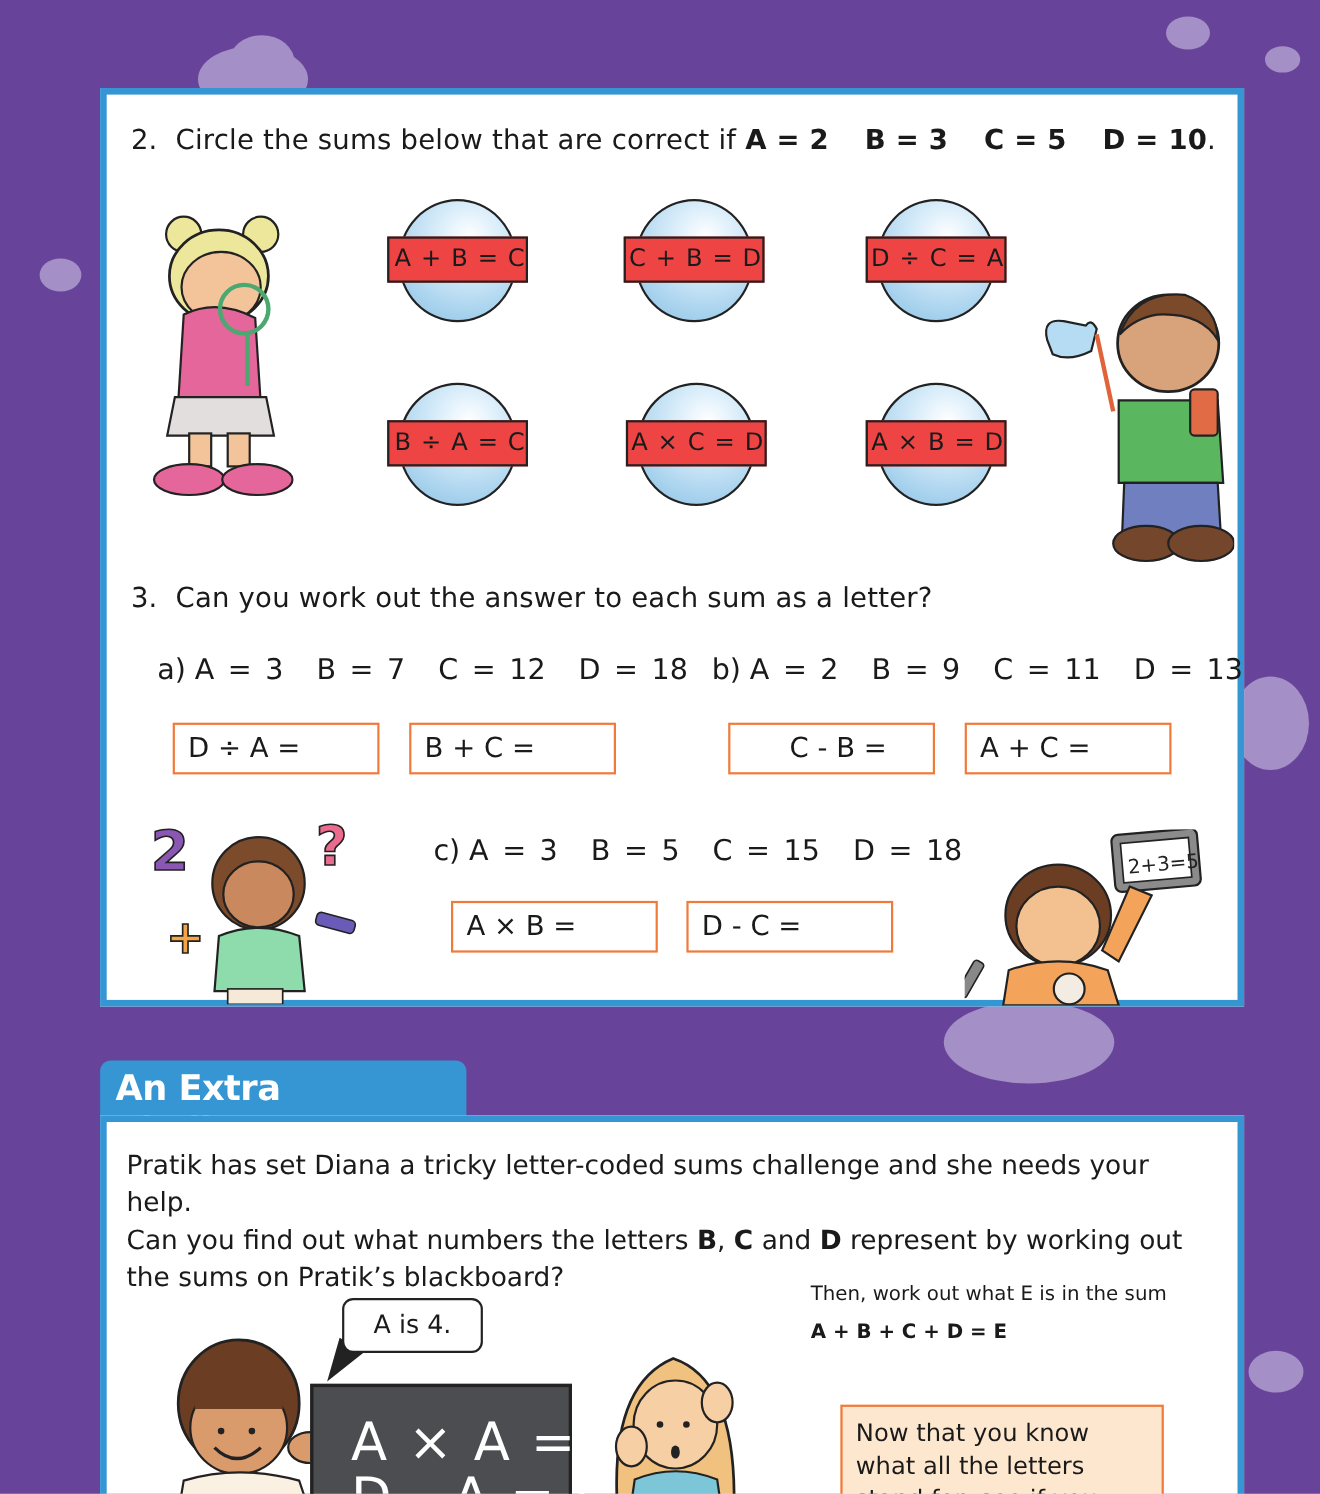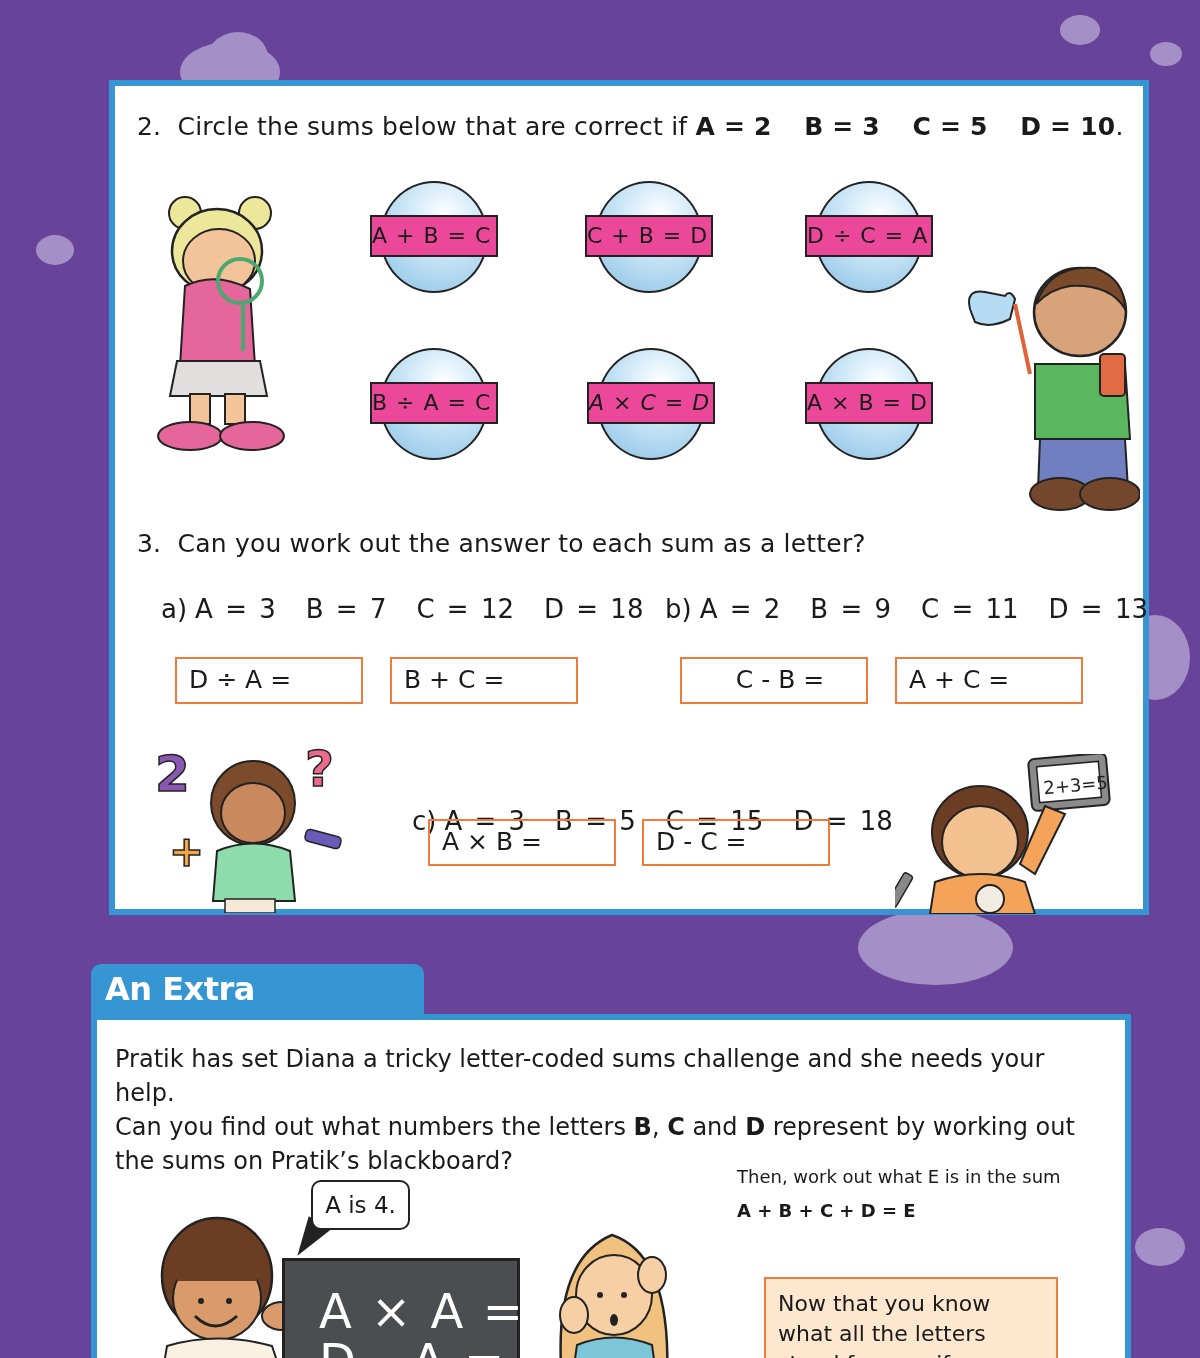--- a/index.html
+++ b/index.html
@@ -3,43 +3,43 @@
 <meta charset="utf-8">
 <style>
   * { box-sizing: border-box; margin: 0; padding: 0; }
   html, body { width: 1200px; height: 1358px; overflow: hidden; }
   body { background: #67449a; position: relative; font-family: "DejaVu Sans", sans-serif; color: #1a1a1a; }
 
   .cloud { position: absolute; background: #a48fc6; border-radius: 50%; }
   .cloud::before, .cloud::after { content: ""; position: absolute; background: #a48fc6; border-radius: 50%; }
 
   .panel { position: absolute; background: #fff; border: 6px solid #3596d3; }
-  #panel1 { left: 109px; top: 80px; width: 1040px; height: 835px; }
+  #panel1 { left: 91px; top: 80px; width: 1040px; height: 835px; }
   #panel2 { left: 91px; top: 1014px; width: 1040px; height: 360px; }
 
   .qtext { position: absolute; font-size: 25px; letter-spacing: 0.2px; white-space: nowrap; }
   .qtext b { font-weight: bold; }
 
   .bubble-item { position: absolute; width: 130px; height: 116px; }
   .bubble-circle { position: absolute; left: 10px; top: 0; width: 108px; height: 112px; border-radius: 50%; border: 2px solid #222;
     background: radial-gradient(circle at 60% 30%, #ffffff 0%, #dff0fb 25%, #a9d3ee 70%, #8cc0e2 100%); }
-  .bubble-label { position: absolute; left: 0; top: 34px; width: 128px; height: 42px; border: 2px solid #222; background: #ec4899;
-    font-size: 22px; text-align: left; line-height: 38px; letter-spacing: 1px; }
+  .bubble-label { position: absolute; left: 0; top: 34px; width: 128px; height: 42px; border: 2px solid #222; background: #ef4444;
+    font-size: 22px; text-align: right; line-height: 38px; letter-spacing: 1px; }
 
   .vals { position: absolute; font-size: 26px; white-space: nowrap; word-spacing: 4px; }
   .vals span { margin-right: 30px; }
   .ansbox { position: absolute; width: 188px; height: 47px; border: 2px solid #f07a3a; font-size: 25px; line-height: 42px; padding-left: 12px; }
 
   .tab { position: absolute; left: 91px; top: 964px; width: 333px; height: 56px; background: #3596d3; border-radius: 10px 10px 0 0; }
   .tab-label { position: absolute; left: 14px; top: 6px; color: #fff; font-family: "DejaVu Sans", sans-serif; font-weight: bold; font-size: 32px; letter-spacing: -0.5px; }
 
   .para { position: absolute; left: 18px; top: 22px; width: 990px; font-size: 24px; line-height: 34px; }
   .then { position: absolute; left: 640px; top: 140px; width: 340px; font-size: 18px; line-height: 34px; }
 
-  .speech { position: absolute; left: 214px; top: 160px; width: 99px; height: 50px; background: #fff; border: 2px solid #222; border-radius: 10px;
+  .speech { position: absolute; left: 214px; top: 160px; width: 128px; height: 50px; background: #fff; border: 2px solid #222; border-radius: 10px;
     font-size: 23px; text-align: center; line-height: 46px; }
   .speech-tail { position: absolute; left: 200px; top: 200px; width: 0; height: 0; border-left: 10px solid transparent; border-right: 16px solid transparent; border-top: 40px solid #222; transform: rotate(30deg); }
 
   .blackboard { position: absolute; left: 185px; top: 238px; width: 238px; height: 140px; background: #4b4d50; border: 3px solid #222; }
   .bb-line { position: absolute; left: 34px; color: #fff; font-size: 48px; letter-spacing: 2px; white-space: nowrap; }
 
   .note { position: absolute; left: 667px; top: 257px; width: 294px; height: 120px; background: #fde7cf; border: 2px solid #f07a3a; padding: 10px 12px; font-size: 22px; line-height: 30px; }
 
   .fig { position: absolute; }
 </style>
@@ -91,21 +91,21 @@
       <div class="bubble-label">C + B = D</div>
     </div>
   <div class="bubble-item" style="left:690px;top:95px;">
       <div class="bubble-circle"></div>
       <div class="bubble-label">D ÷ C = A</div>
     </div>
   <div class="bubble-item" style="left:255px;top:262px;">
       <div class="bubble-circle"></div>
       <div class="bubble-label">B ÷ A = C</div>
     </div>
-  <div class="bubble-item" style="left:472px;top:262px;font-style:italic;">
+  <div class="bubble-item" style="left:472px;top:262px;">
       <div class="bubble-circle"></div>
       <div class="bubble-label">A × C = D</div>
     </div>
   <div class="bubble-item" style="left:690px;top:262px;">
       <div class="bubble-circle"></div>
       <div class="bubble-label">A × B = D</div>
     </div>
 
   <div class="fig" style="left:845px;top:168px;width:180px;height:260px;">
     <svg width="180" height="260" viewBox="0 0 180 260">
@@ -144,21 +144,21 @@
       <text x="150" y="45" font-family="DejaVu Sans, sans-serif" font-weight="bold" font-size="50" fill="#ea6b8e" stroke="#222" stroke-width="1.5">?</text>
       <text x="14" y="125" font-family="DejaVu Sans, sans-serif" font-weight="bold" font-size="42" fill="#f4a548" stroke="#222" stroke-width="1.5">+</text>
       <rect x="150" y="92" width="36" height="12" rx="4" fill="#6a5bb8" stroke="#222" stroke-width="1.5" transform="rotate(15 168 98)"></rect>
       <ellipse cx="98" cy="62" rx="42" ry="42" fill="#7b4b2b" stroke="#222" stroke-width="2"></ellipse>
       <ellipse cx="98" cy="72" rx="32" ry="30" fill="#c9885d" stroke="#222" stroke-width="2"></ellipse>
       <path d="M62 110 Q98 95 135 110 L140 160 L58 160 Z" fill="#8edcac" stroke="#222" stroke-width="2"></path>
       <rect x="70" y="158" width="50" height="14" fill="#f7e9d8" stroke="#222" stroke-width="1.5"></rect>
     </svg>
   </div>
 
-  <div class="vals" style="left:297px;top:673px;margin-top:47px;">
+  <div class="vals" style="left:297px;top:673px;">
     <span style="margin-right:8px;">c)</span><span>A = 3</span><span>B = 5</span><span>C = 15</span><span>D = 18</span>
   </div>
   <div class="ansbox" style="left:313px;top:733px;">A × B =</div>
   <div class="ansbox" style="left:527px;top:733px;">D - C =</div>
 
   <div class="fig" style="left:780px;top:668px;width:220px;height:160px;">
     <svg width="220" height="160" viewBox="0 0 220 160">
       <rect x="135" y="2" width="78" height="52" rx="6" fill="#8b8b8b" stroke="#222" stroke-width="2" transform="rotate(-5 174 28)"></rect>
       <rect x="143" y="10" width="62" height="36" fill="#fff" stroke="#222" stroke-width="1.5" transform="rotate(-5 174 28)"></rect>
       <text x="148" y="38" font-family="DejaVu Sans, sans-serif" font-size="18" fill="#222" transform="rotate(-5 174 28)">2+3=5</text>

